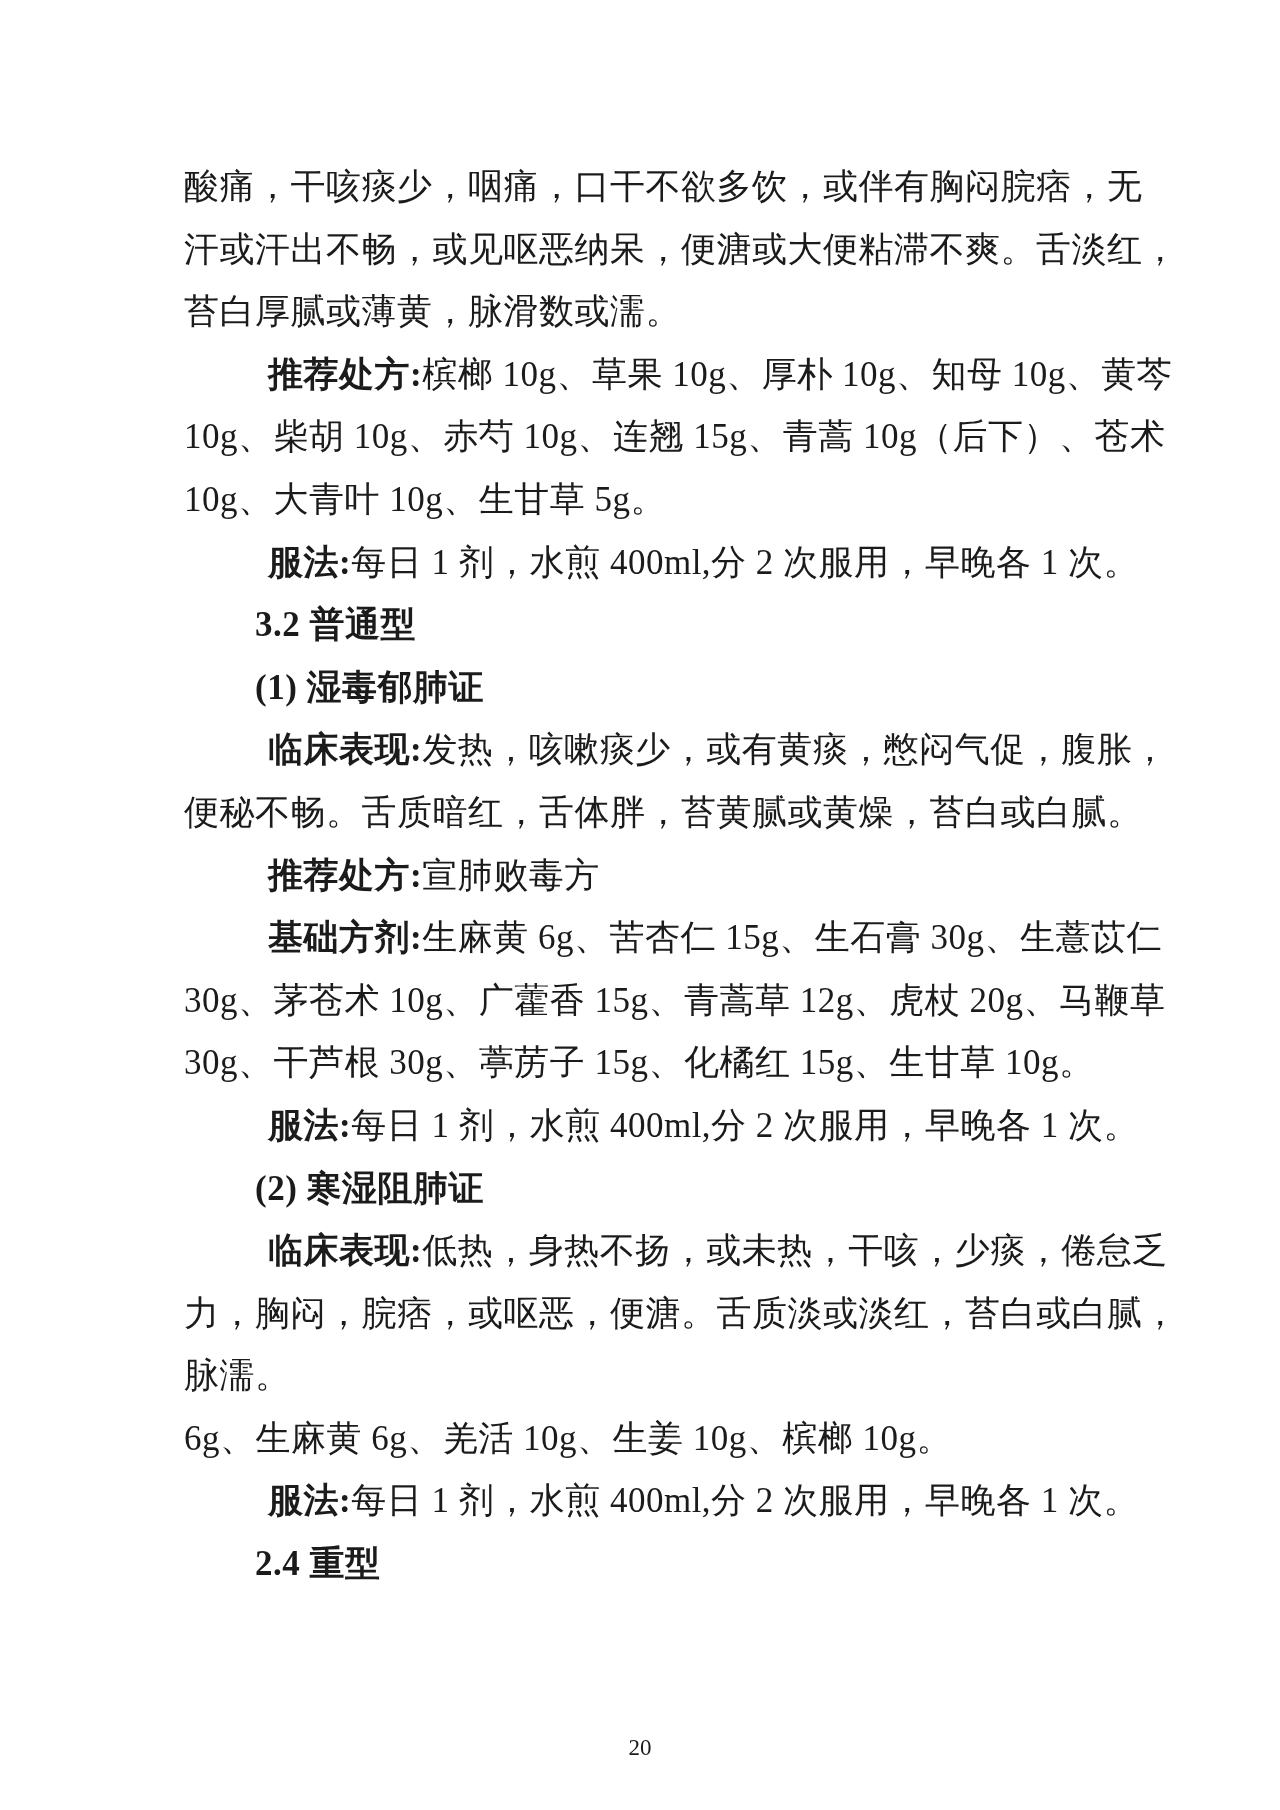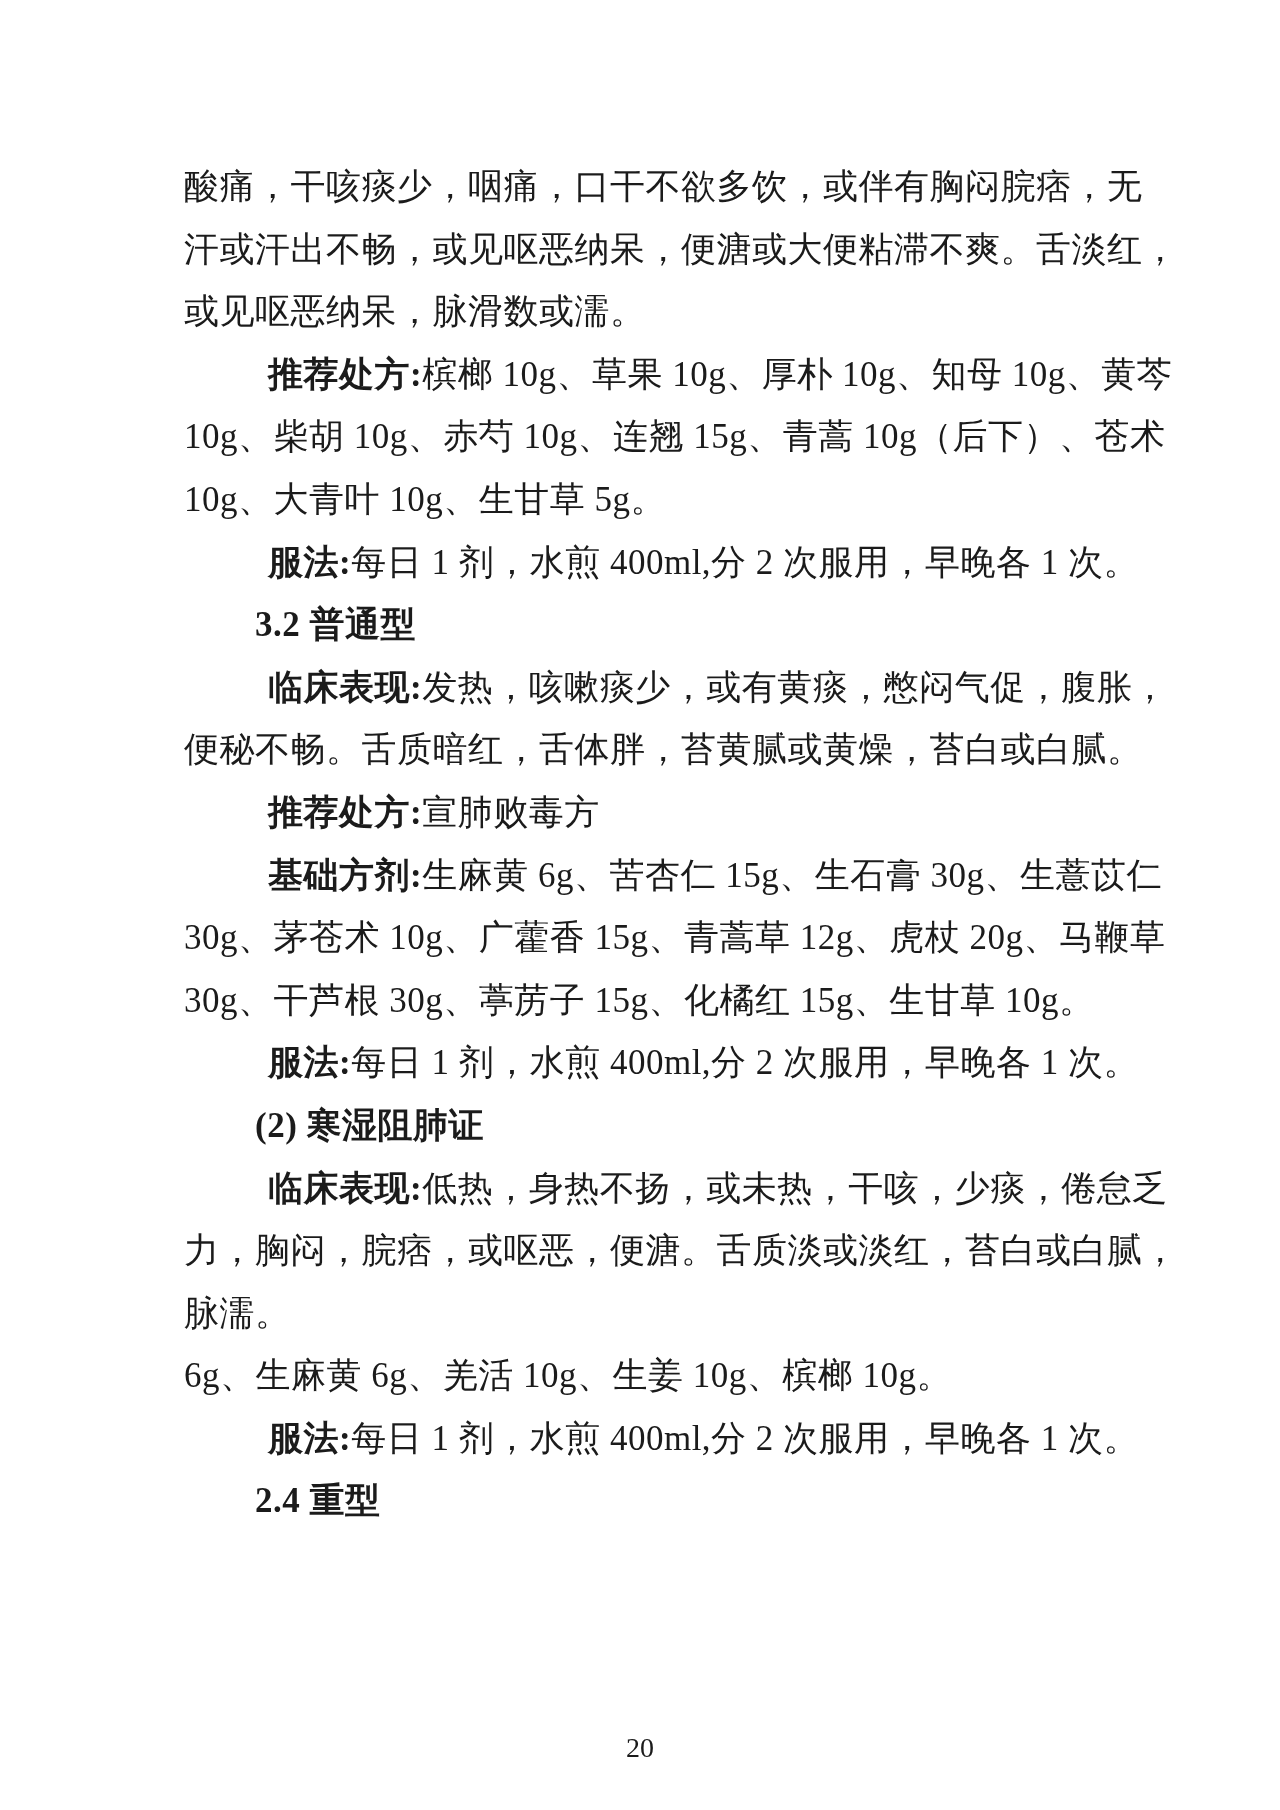--- a/index.html
+++ b/index.html
@@ -44,38 +44,39 @@
   }
   .line.bold {
     font-weight: bold;
   }
   .footer {
     position: absolute;
     left: 0;
     top: 1730px;
     width: 1280px;
     text-align: center;
-    font-size: 28px;
+    font-size: 23px;
     line-height: 36px;
     letter-spacing: 0;
   }
 </style>
 </head>
 <body>
 
 <div class="page">
   <main class="doc">
       <div class="line"><span class="text">酸痛，干咳痰少，咽痛，口干不欲多饮，或伴有胸闷脘痞，无</span></div>
       <div class="line"><span class="text">汗或汗出不畅，或见呕恶纳呆，便溏或大便粘滞不爽。舌淡红，</span></div>
-      <div class="line"><span class="text">或见呕恶纳呆，脉滑数或濡。</span></div>
+      <div class="line"><span class="text">苔白厚腻或薄黄，脉滑数或濡。</span></div>
       <div class="line indent"><span class="label">推荐处方:</span><span class="text">槟榔 10g、草果 10g、厚朴 10g、知母 10g、黄芩</span></div>
       <div class="line"><span class="text">10g、柴胡 10g、赤芍 10g、连翘 15g、青蒿 10g（后下）、苍术</span></div>
       <div class="line"><span class="text">10g、大青叶 10g、生甘草 5g。</span></div>
       <div class="line indent"><span class="label">服法:</span><span class="text">每日 1 剂，水煎 400ml,分 2 次服用，早晚各 1 次。</span></div>
       <div class="line indent bold"><span class="text">3.2 普通型</span></div>
+      <div class="line indent bold"><span class="text">(1) 湿毒郁肺证</span></div>
       <div class="line indent"><span class="label">临床表现:</span><span class="text">发热，咳嗽痰少，或有黄痰，憋闷气促，腹胀，</span></div>
       <div class="line"><span class="text">便秘不畅。舌质暗红，舌体胖，苔黄腻或黄燥，苔白或白腻。</span></div>
       <div class="line indent"><span class="label">推荐处方:</span><span class="text">宣肺败毒方</span></div>
       <div class="line indent"><span class="label">基础方剂:</span><span class="text">生麻黄 6g、苦杏仁 15g、生石膏 30g、生薏苡仁</span></div>
       <div class="line"><span class="text">30g、茅苍术 10g、广藿香 15g、青蒿草 12g、虎杖 20g、马鞭草</span></div>
       <div class="line"><span class="text">30g、干芦根 30g、葶苈子 15g、化橘红 15g、生甘草 10g。</span></div>
       <div class="line indent"><span class="label">服法:</span><span class="text">每日 1 剂，水煎 400ml,分 2 次服用，早晚各 1 次。</span></div>
       <div class="line indent bold"><span class="text">(2) 寒湿阻肺证</span></div>
       <div class="line indent"><span class="label">临床表现:</span><span class="text">低热，身热不扬，或未热，干咳，少痰，倦怠乏</span></div>
       <div class="line"><span class="text">力，胸闷，脘痞，或呕恶，便溏。舌质淡或淡红，苔白或白腻，</span></div>

